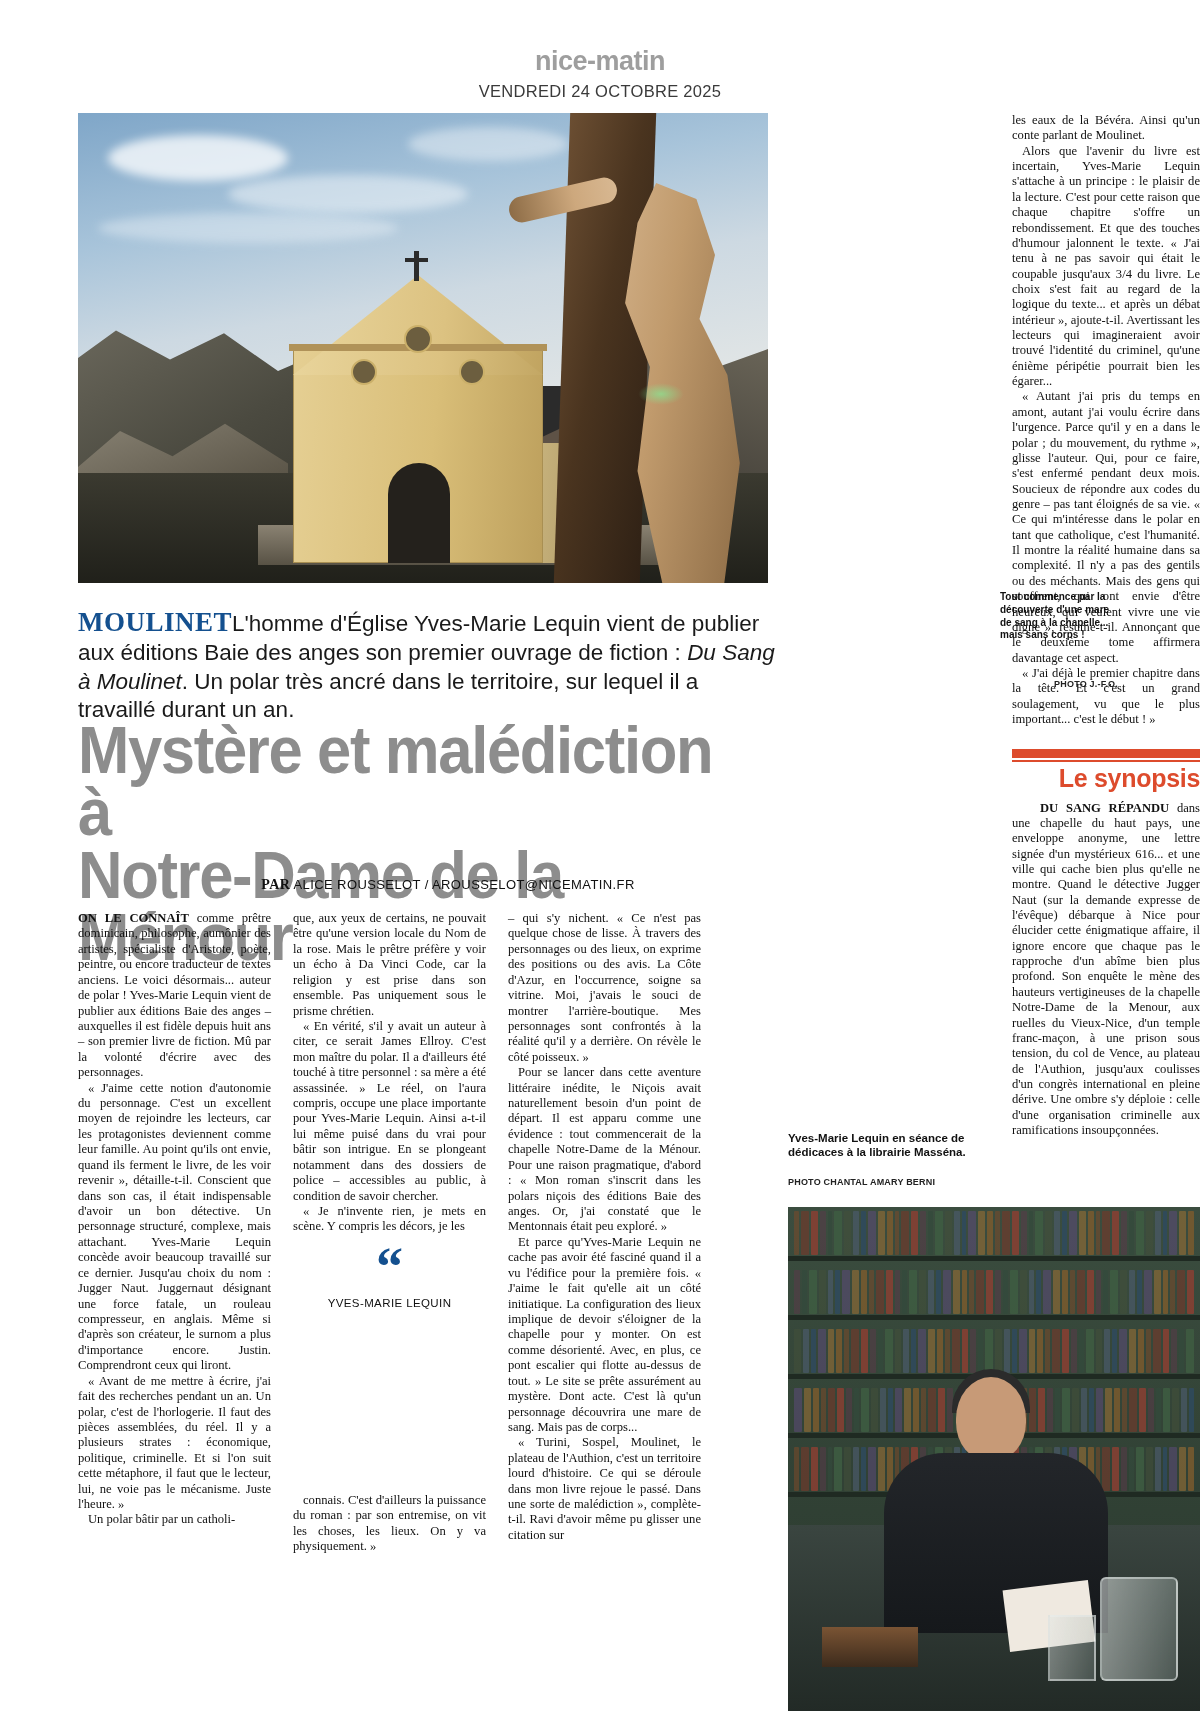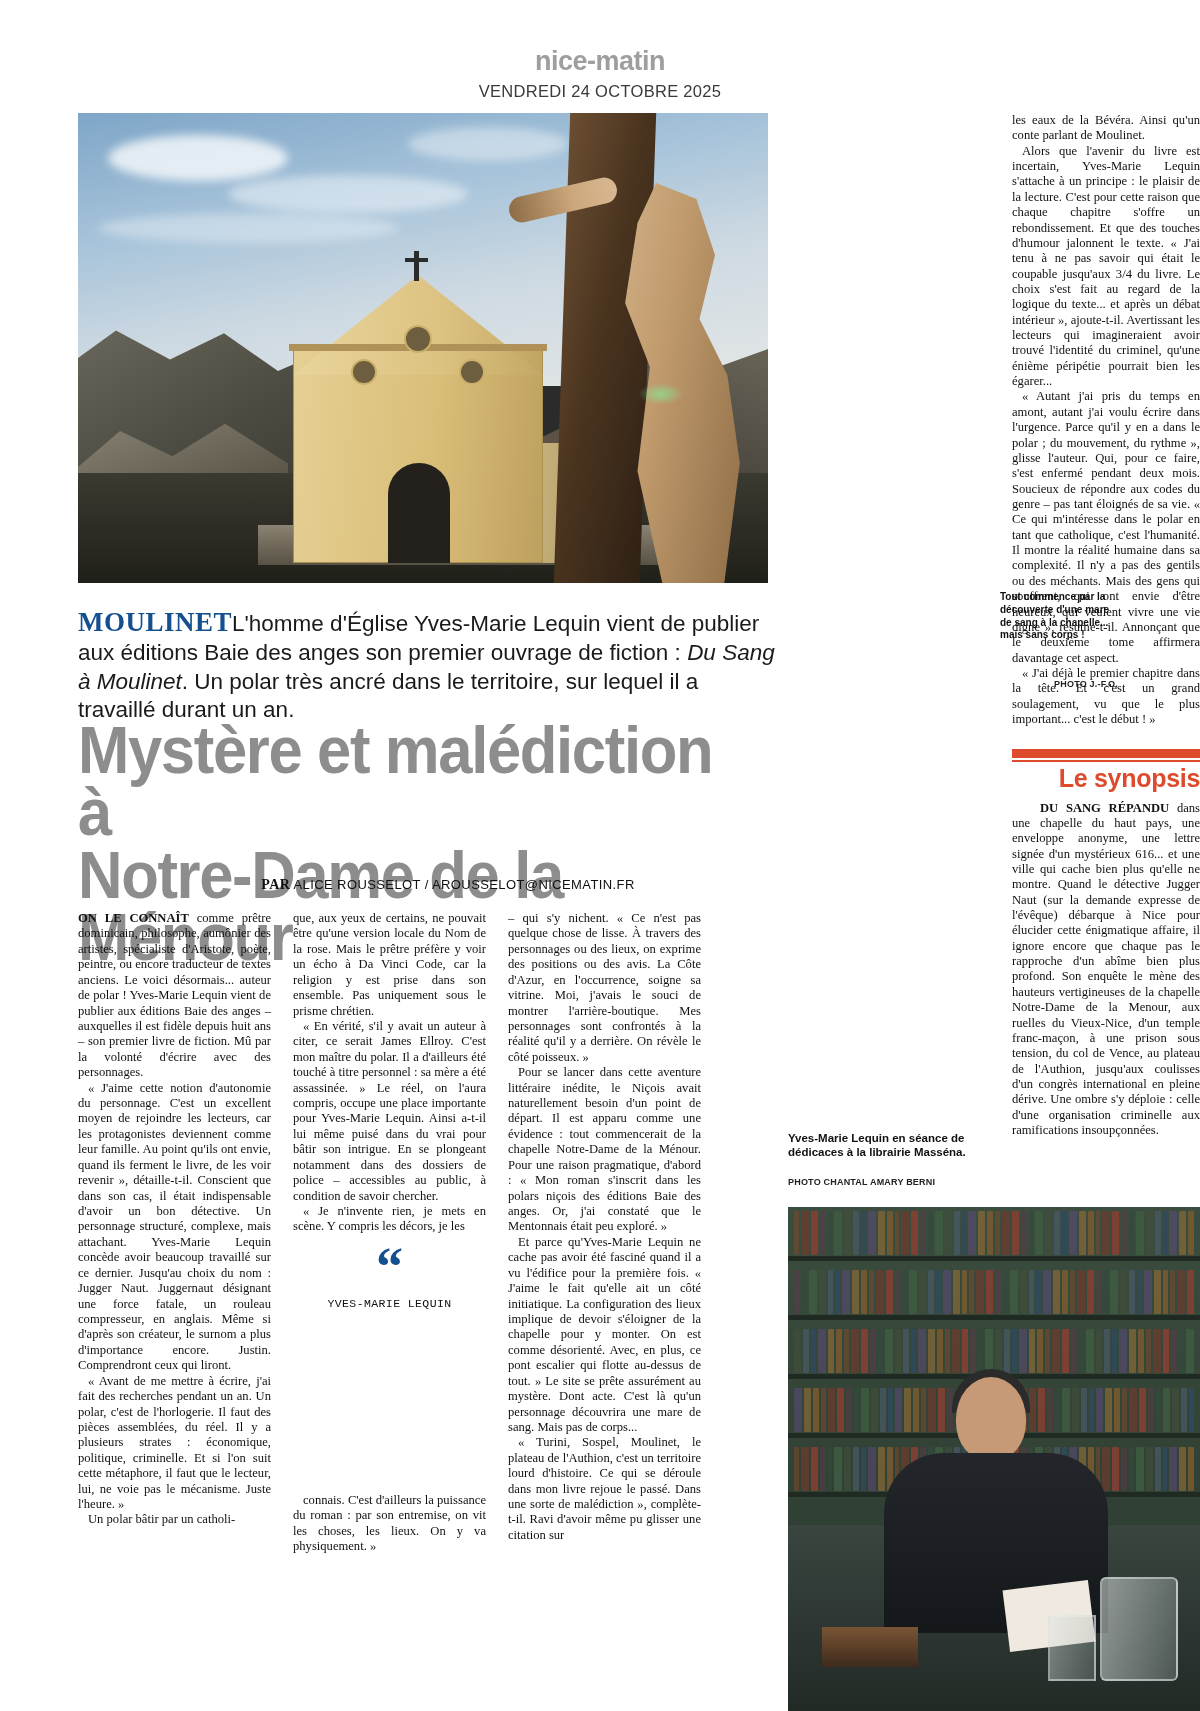--- a/index.html
+++ b/index.html
@@ -208,21 +208,21 @@
     font-family:"Liberation Serif", serif;
     font-weight:bold; font-size:54px; line-height:.6; color:#14508f;
     display:block; margin-bottom:14px;
   }
   .pq-text {
     font-family:"Liberation Serif", serif;
     font-size:17px; line-height:1.22; color:#111; text-indent:0;
     text-align:center;
   }
   .pq-author {
-    font-family:Liberation Mono, monospace;
+    font-family:Liberation Sans, sans-serif;
     font-size:11.5px; letter-spacing:.4px; color:#111;
     margin-top:12px; text-align:center; text-indent:0;
   }
 
   
   .synopsis { position:absolute; left:934px; top:636px; width:188px; }
   .syn-bar { height:9px; background:#dd4b2c; }
   .syn-rule { height:2px; background:#dd4b2c; margin-top:2px; }
   .syn-title {
     font-family:"Liberation Sans", sans-serif;

